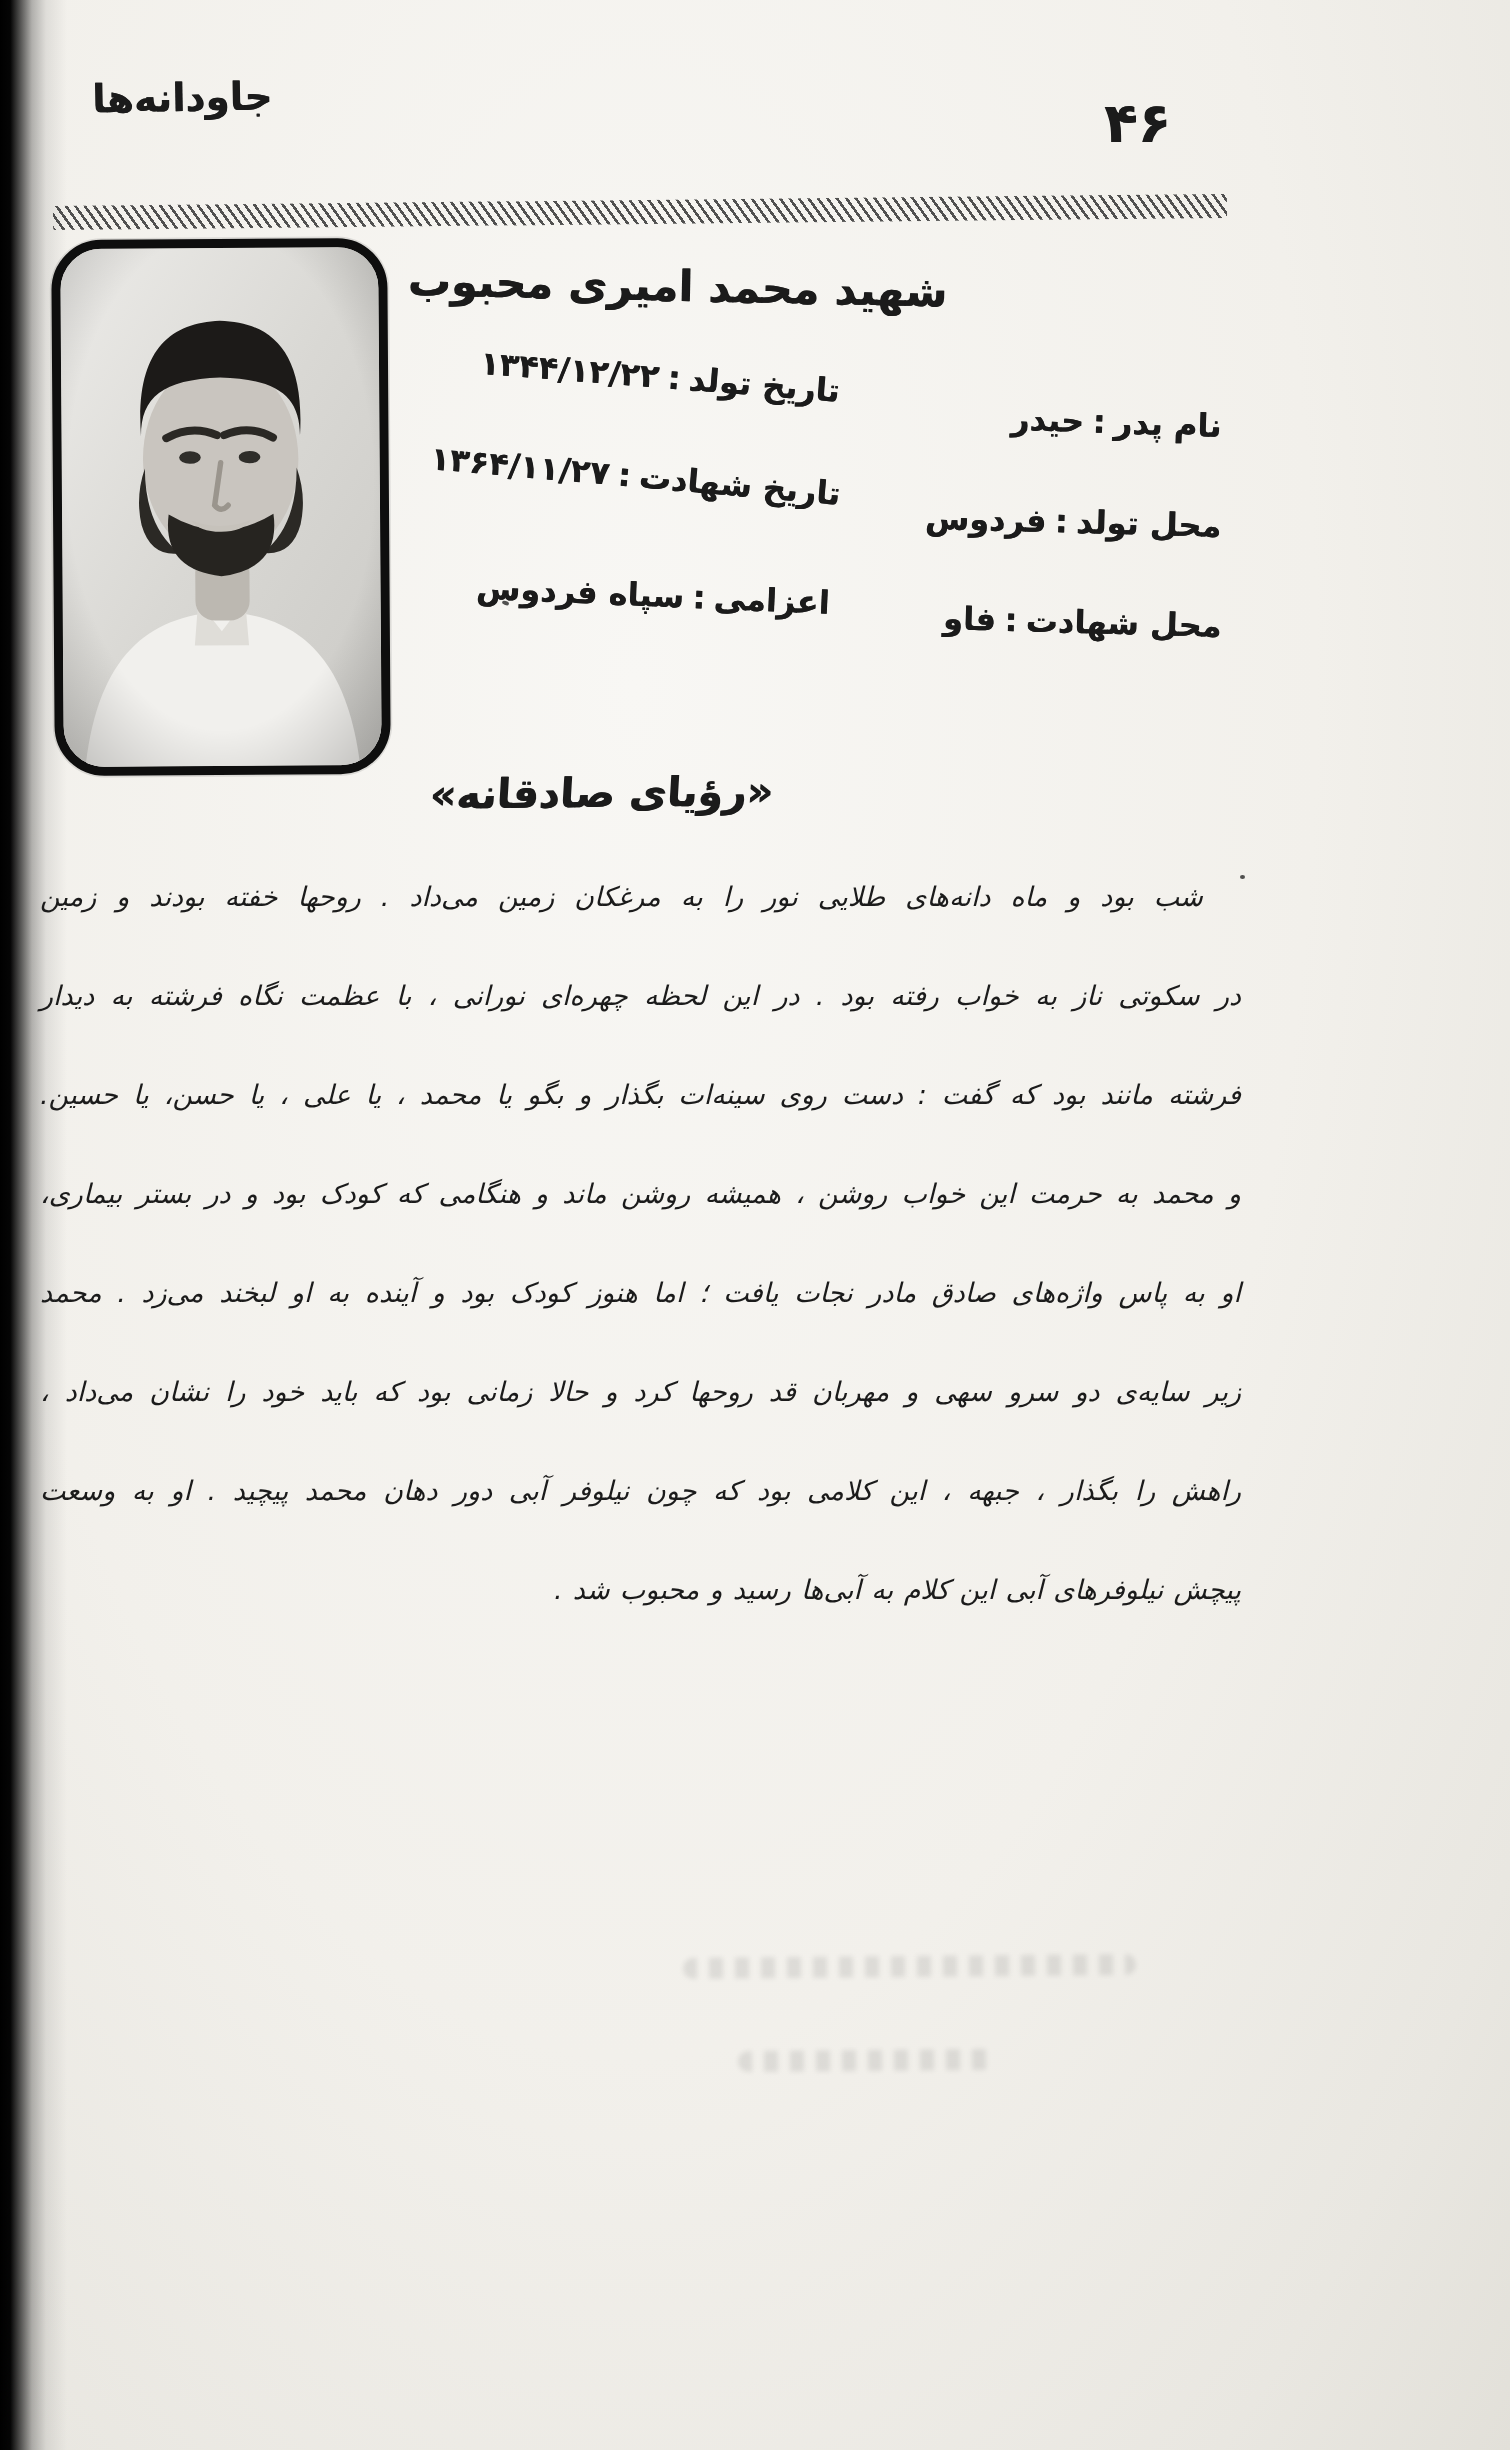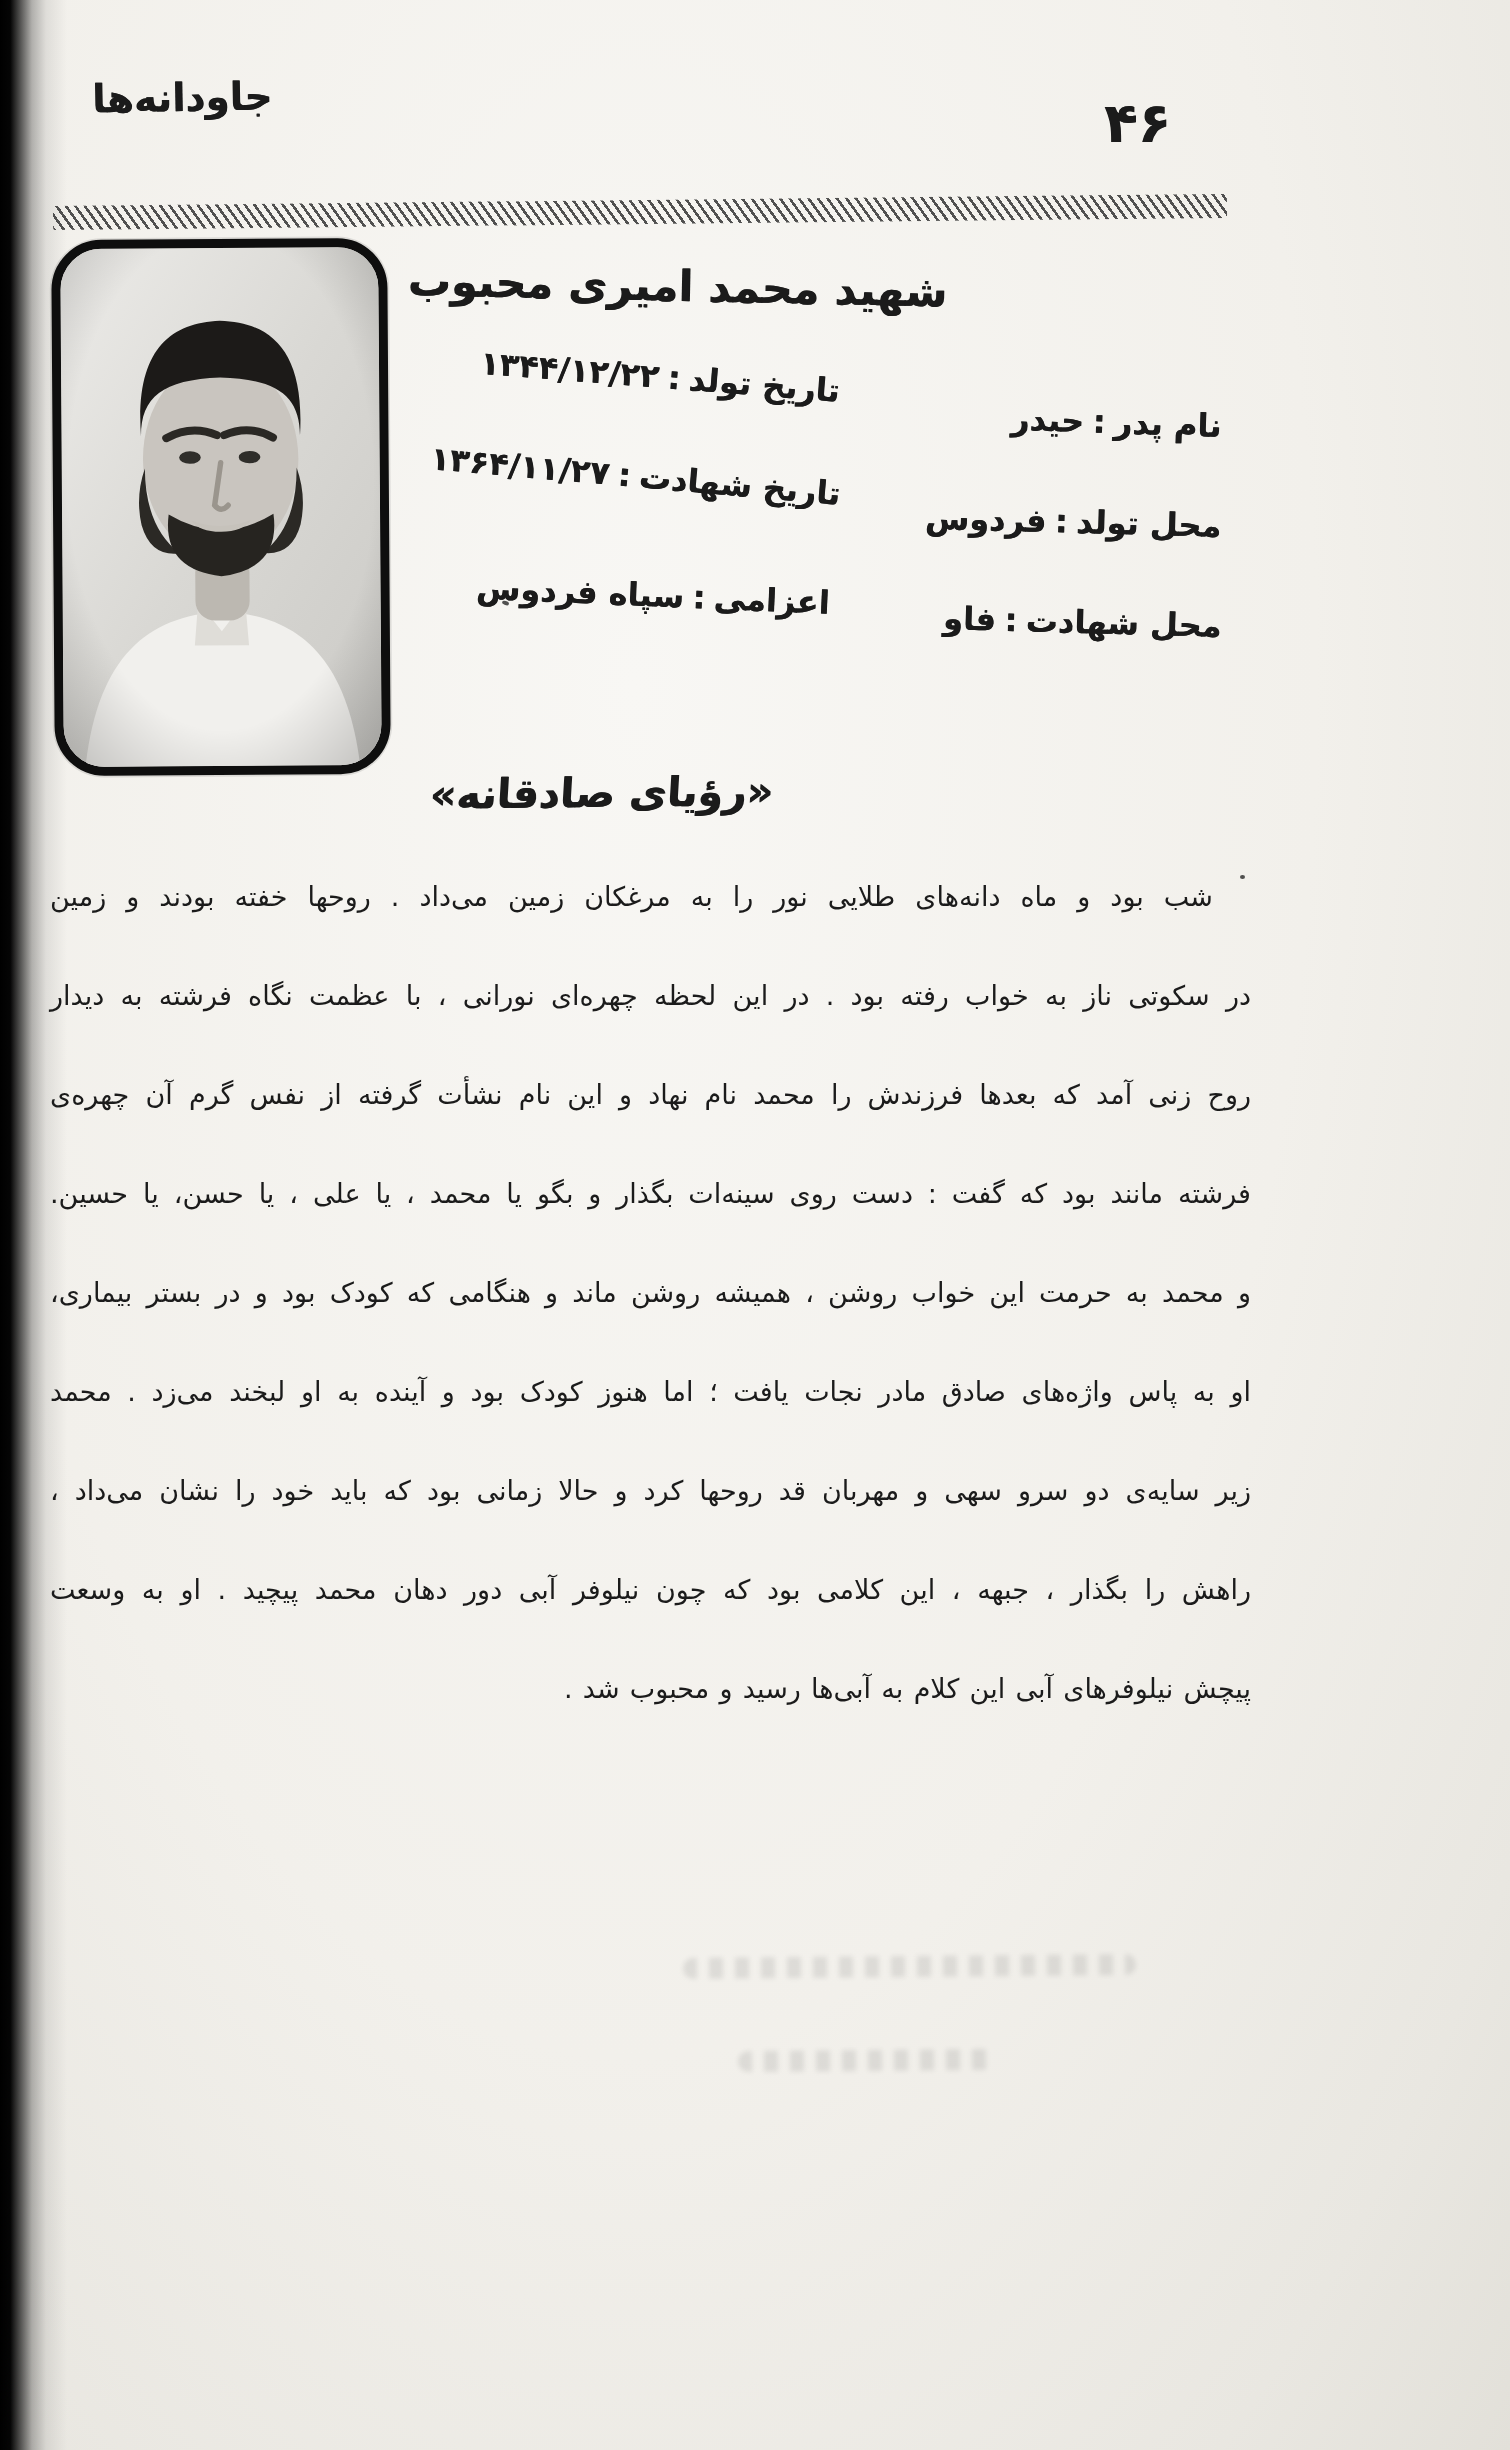--- a/index.html
+++ b/index.html
@@ -65,22 +65,22 @@
   .right-0 { right:289px; top:407px; transform:rotate(2deg); }
   .right-1 { right:289px; top:507px; transform:rotate(1.6deg); }
   .right-2 { right:289px; top:607px; transform:rotate(1.6deg); }
   .story-heading {
     position:absolute; left:345px; top:769px; width:513px;
     text-align:center; font-size:41px; font-weight:bold;
     transform:rotate(-0.6deg) skewX(-4deg);
     text-shadow:0.8px 0 0 currentColor;
   }
   .story-body {
-    position:absolute; left:50px; top:847px; width:1201px;
-    direction:rtl; font-size:27px;
+    position:absolute; left:40px; top:847px; width:1201px;
+    direction:rtl; font-size:27px;font-style:italic;
   }
   .bline {
     line-height:99px;
     text-align:justify; text-align-last:justify;
     word-spacing:1.7px;
   }
   .bline.first { text-indent:38px; }
   .bline.last { text-align:left; text-align-last:right; }
   .speck {
     position:absolute; background:rgba(25,25,25,.75); border-radius:50%;
@@ -172,21 +172,20 @@
     <span>محل شهادت</span>
     <span>:</span>
     <span>فاو</span>
   </div>
 
   <div class="story-heading" dir="rtl">«رؤیای صادقانه»</div>
 
   <div class="story-body">
     <div class="bline first">شب بود و ماه دانه‌های طلایی نور را به مرغکان زمین می‌داد . روحها خفته بودند و زمین</div>
     <div class="bline">در سکوتی ناز به خواب رفته بود . در این لحظه چهره‌ای نورانی ، با عظمت نگاه فرشته به دیدار</div>
-    <div class="bline">روح زنی آمد که بعدها فرزندش را محمد نام نهاد و این نام نشأت گرفته از نفس گرم آن چهره‌ی</div>
     <div class="bline">فرشته مانند بود که گفت : دست روی سینه‌ات بگذار و بگو یا محمد ، یا علی ، یا حسن، یا حسین.</div>
     <div class="bline">و محمد به حرمت این خواب روشن ، همیشه روشن ماند و هنگامی که کودک بود و در بستر بیماری،</div>
     <div class="bline">او به پاس واژه‌های صادق مادر نجات یافت ؛ اما هنوز کودک بود و آینده به او لبخند می‌زد . محمد</div>
     <div class="bline">زیر سایه‌ی دو سرو سهی و مهربان قد روحها کرد و حالا زمانی بود که باید خود را نشان می‌داد ،</div>
     <div class="bline">راهش را بگذار ، جبهه ، این کلامی بود که چون نیلوفر آبی دور دهان محمد پیچید . او به وسعت</div>
     <div class="bline last">پیچش نیلوفرهای آبی این کلام به آبی‌ها رسید و محبوب شد .</div>
   </div>
 
   <div class="speck speck-1"></div>
   <div class="speck speck-2"></div>

